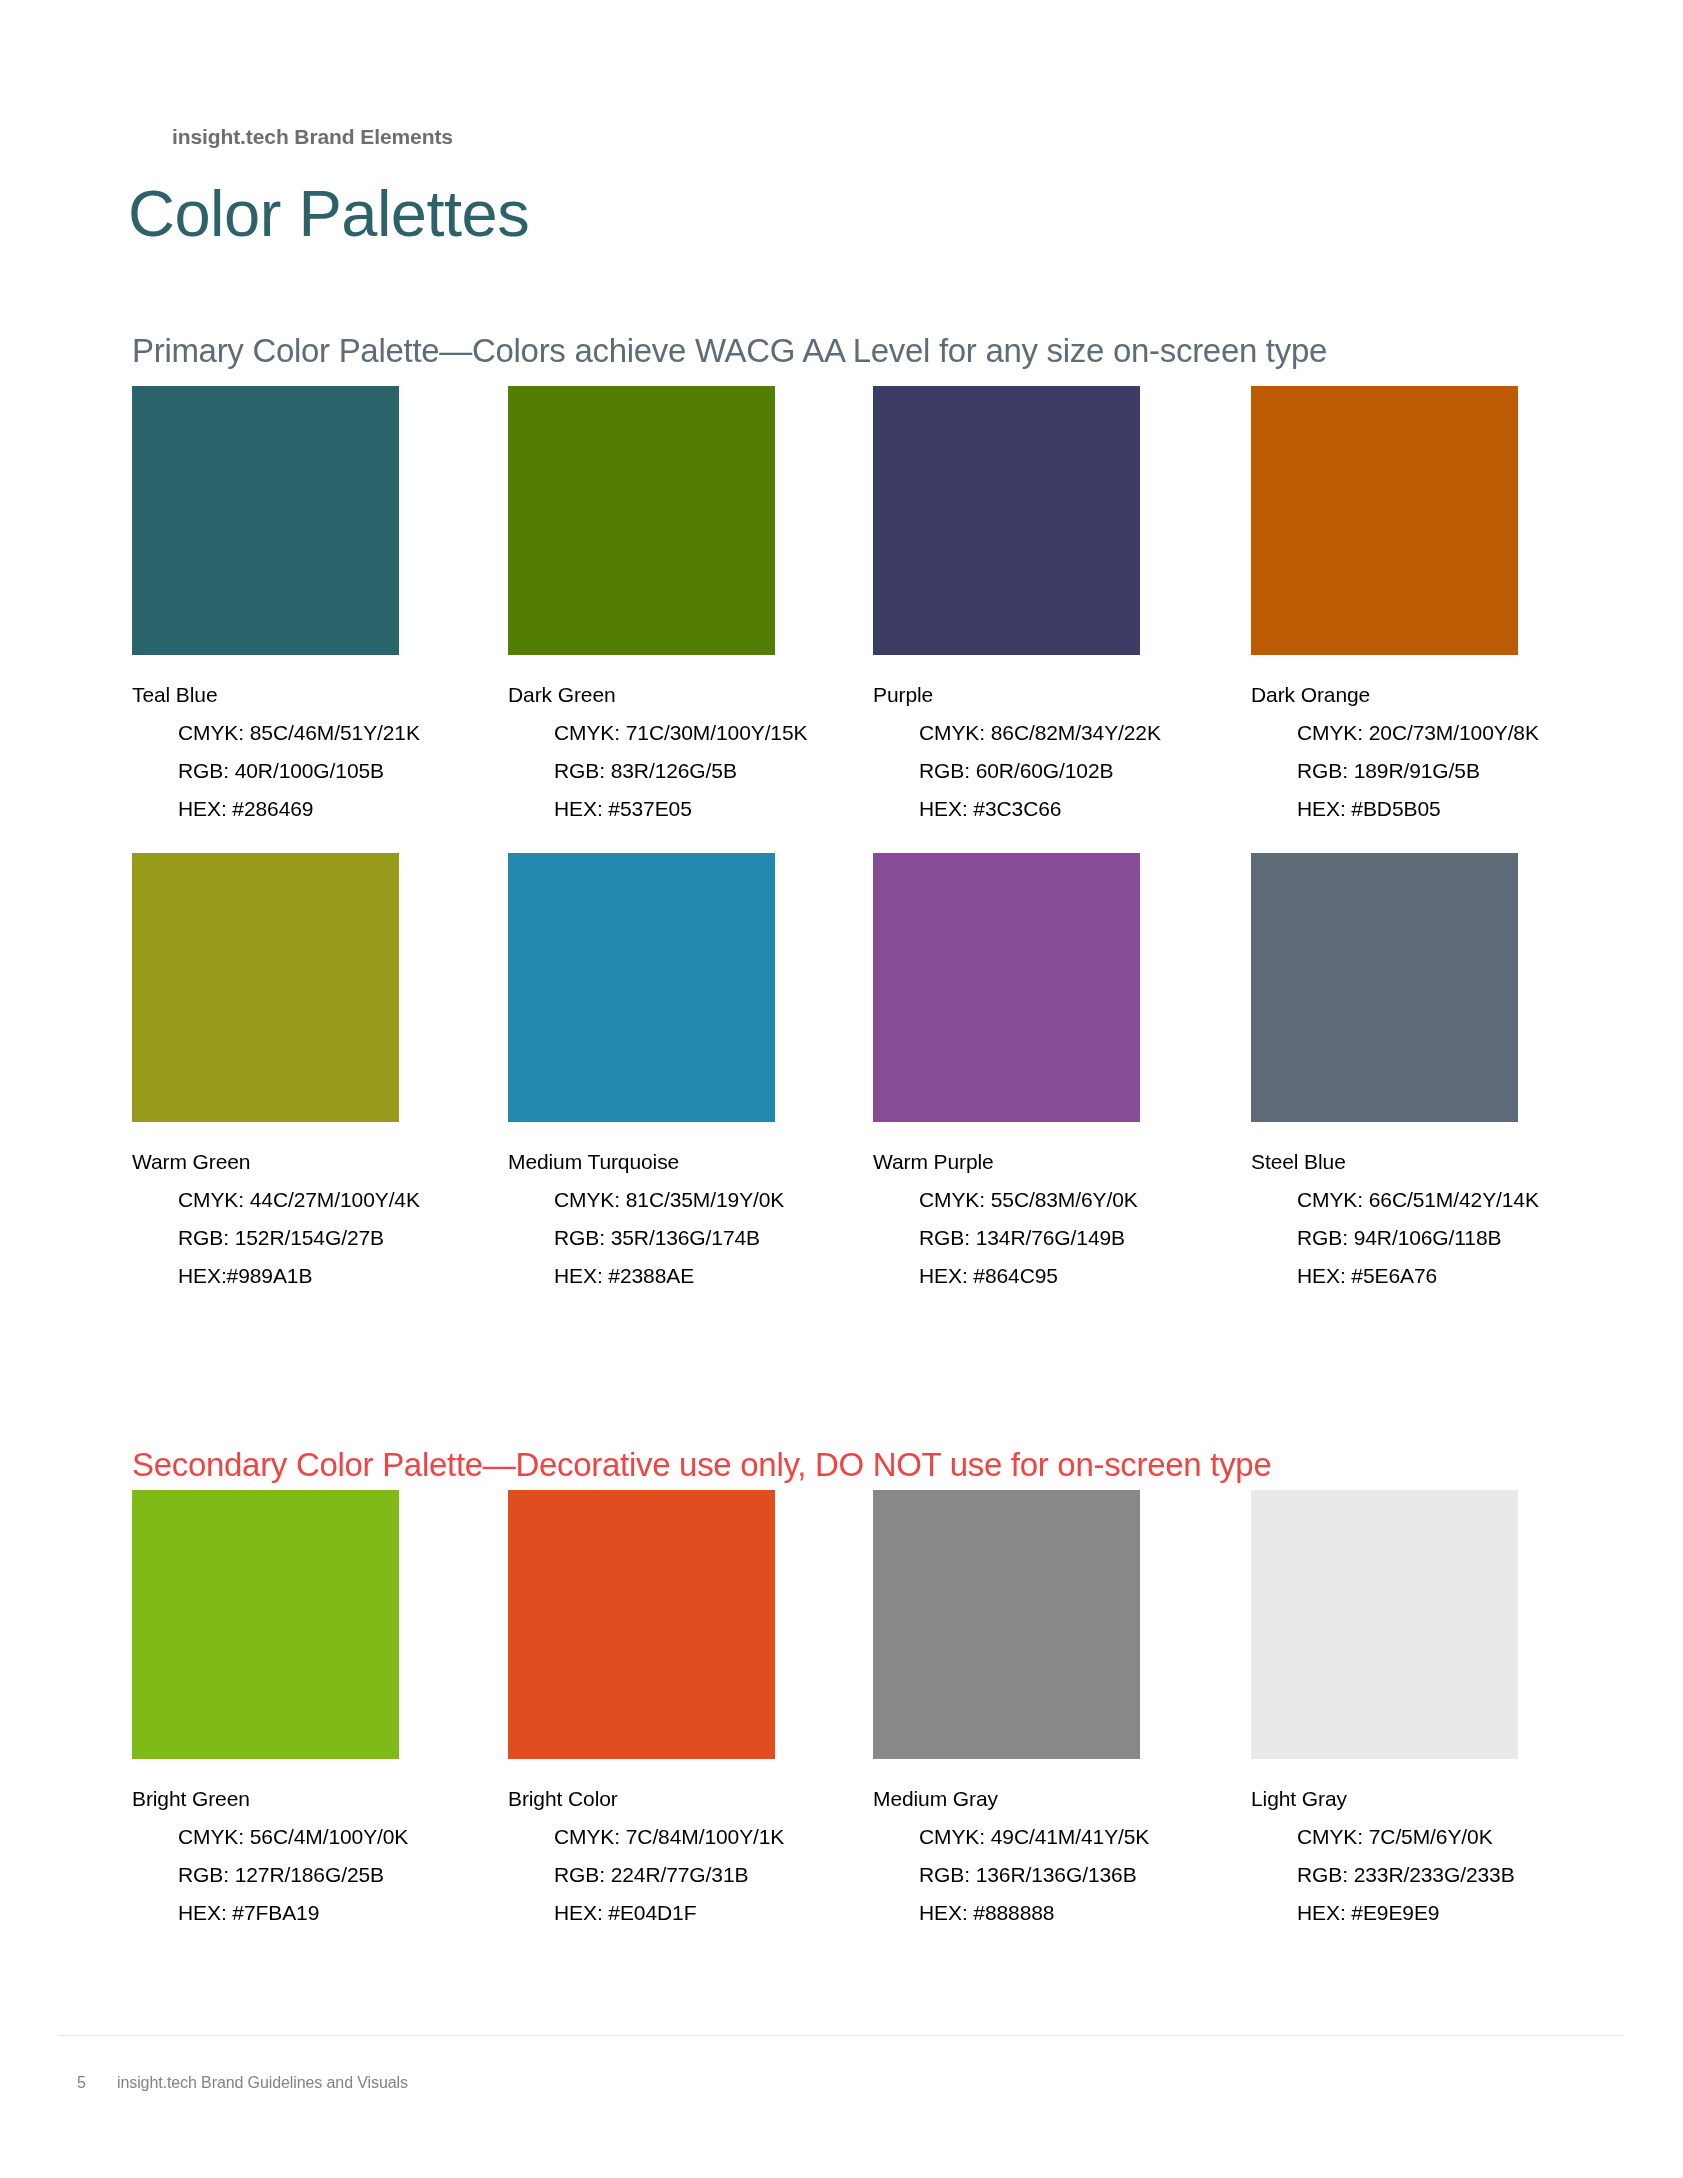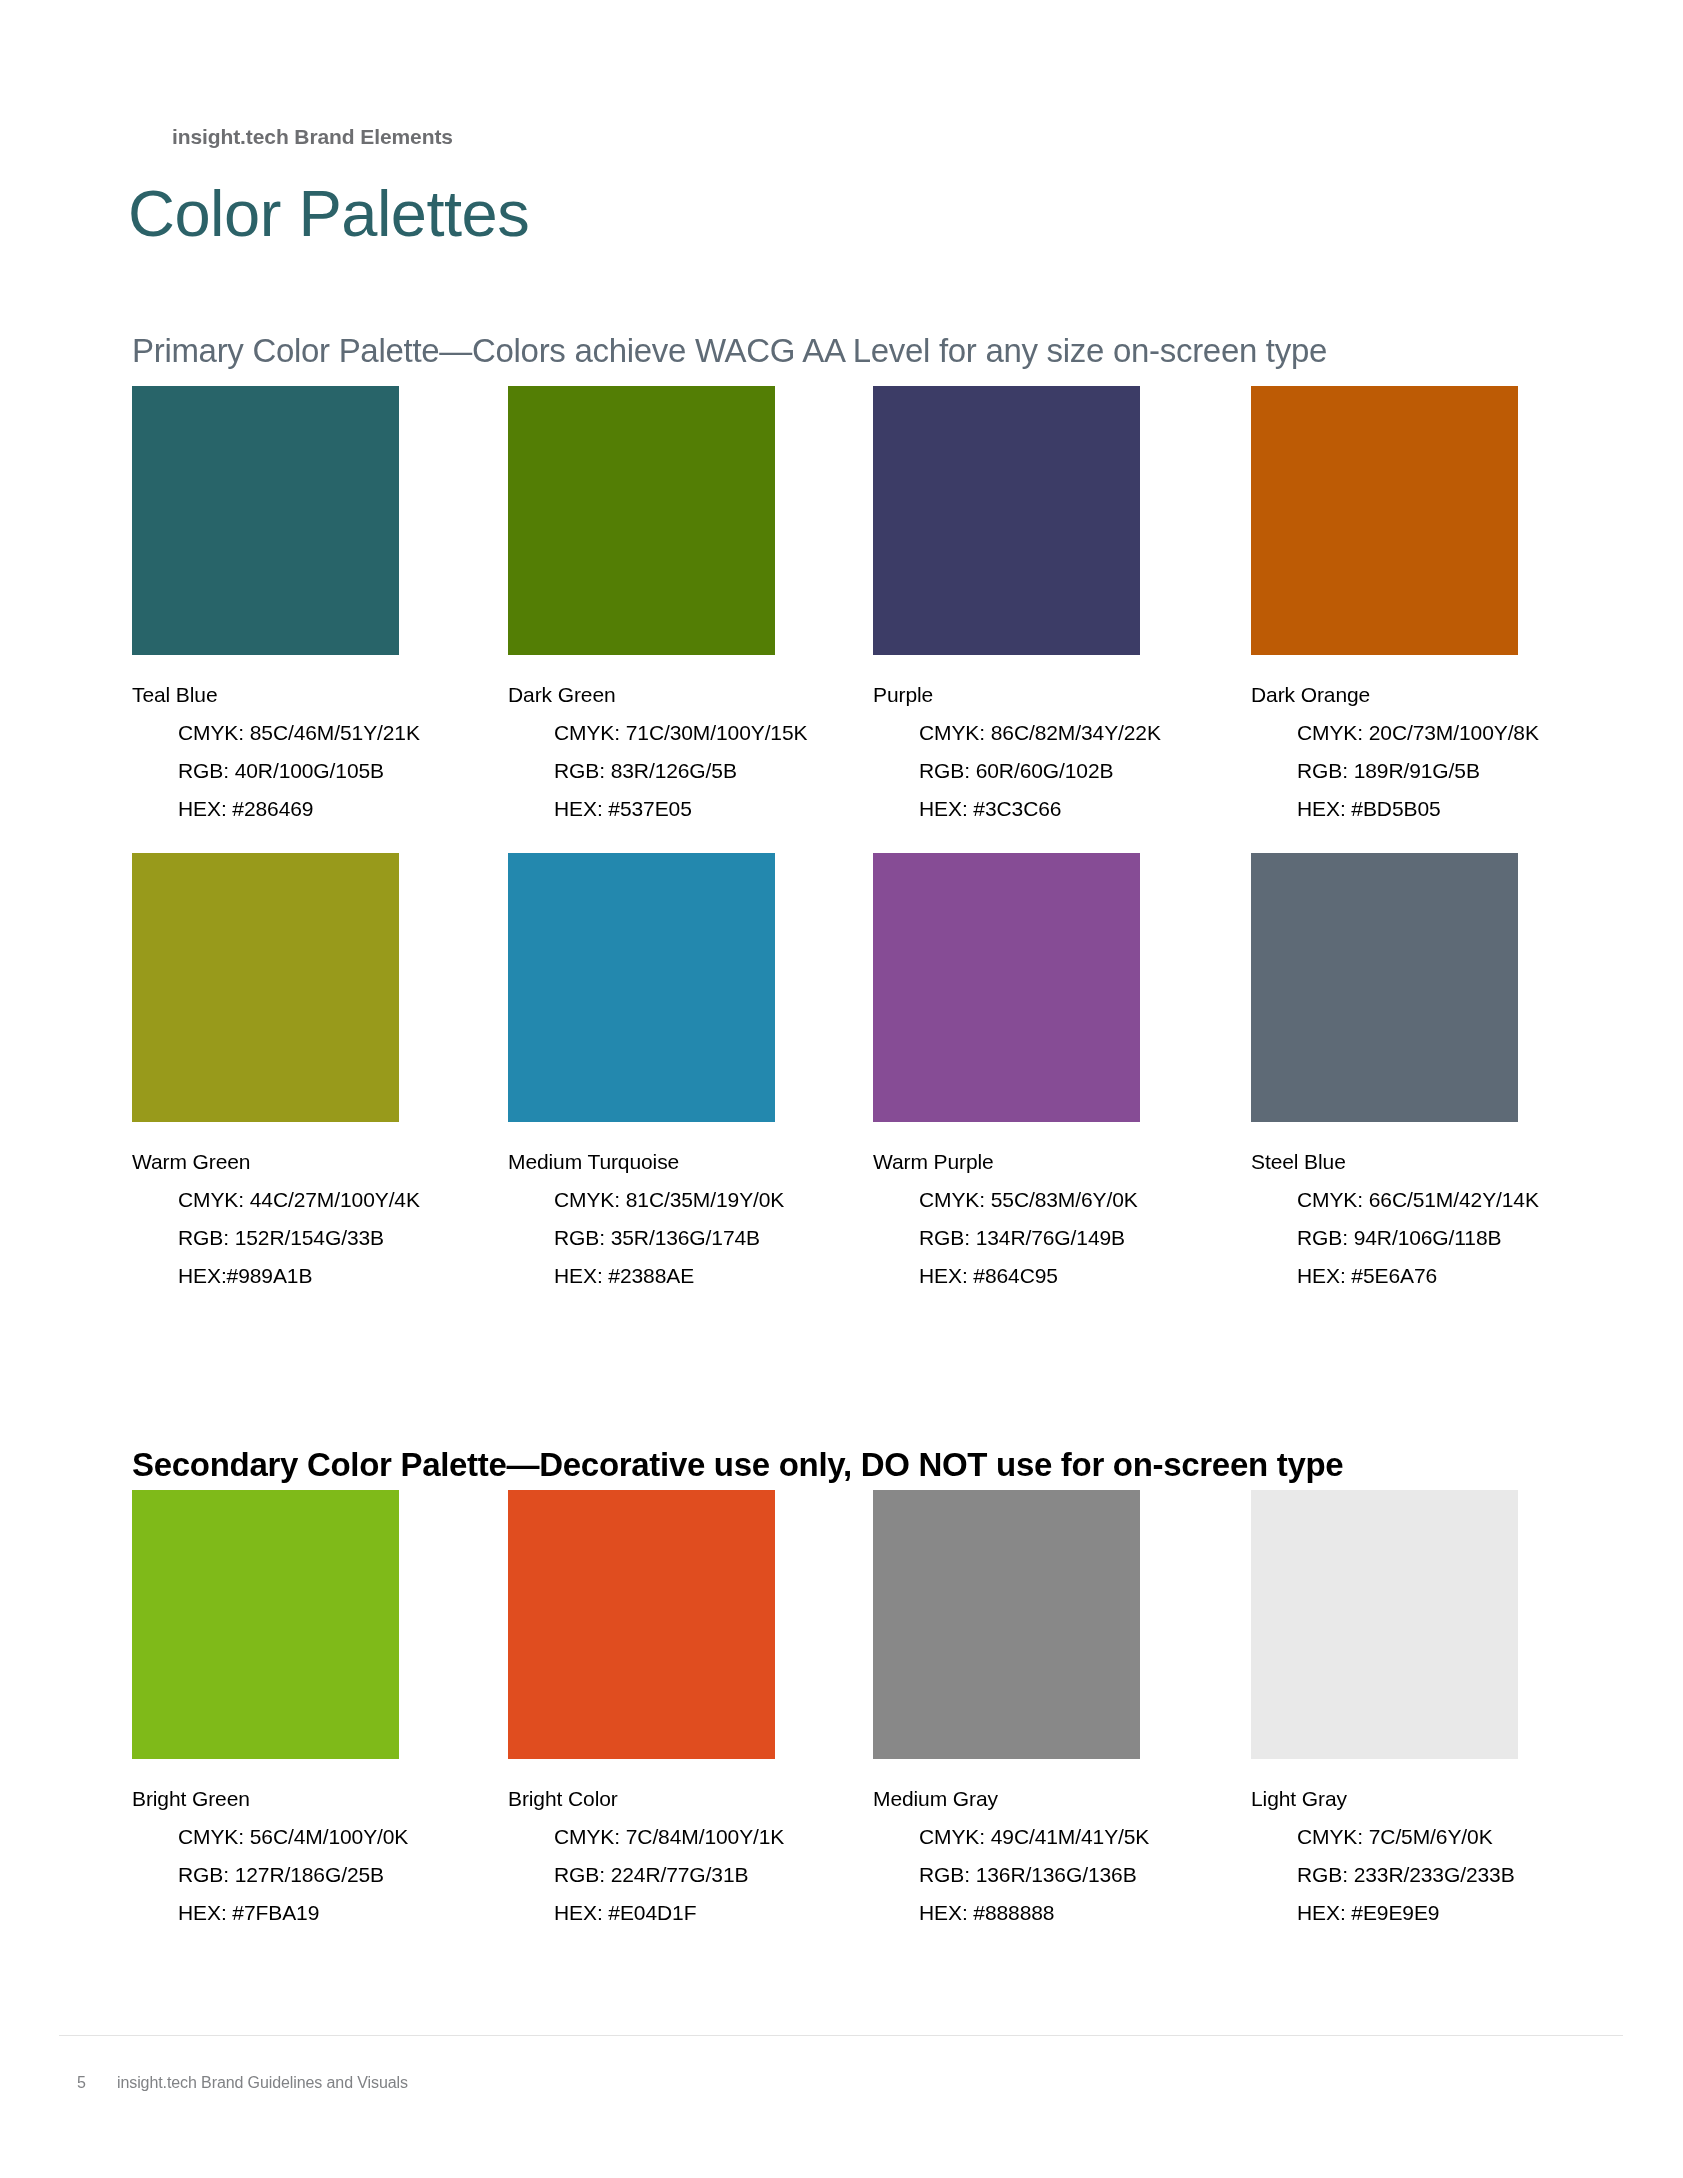--- a/index.html
+++ b/index.html
@@ -178,21 +178,21 @@
         <div class="swatch-line">RGB: 189R/91G/5B</div>
         <div class="swatch-line">HEX: #BD5B05</div>
       </div>
     </div>
 
     <div class="swatch-row row-primary-2">
       <div class="swatch-cell c0">
         <div class="swatch-chip" style="background-color: rgb(152, 154, 27);"></div>
         <div class="swatch-name">Warm Green</div>
         <div class="swatch-line">CMYK: 44C/27M/100Y/4K</div>
-        <div class="swatch-line">RGB: 152R/154G/33B</div>
+        <div class="swatch-line">RGB: 152R/154G/27B</div>
         <div class="swatch-line">HEX:#989A1B</div>
       </div>
       <div class="swatch-cell c1">
         <div class="swatch-chip" style="background-color: rgb(35, 136, 174);"></div>
         <div class="swatch-name">Medium Turquoise</div>
         <div class="swatch-line">CMYK: 81C/35M/19Y/0K</div>
         <div class="swatch-line">RGB: 35R/136G/174B</div>
         <div class="swatch-line">HEX: #2388AE</div>
       </div>
       <div class="swatch-cell c2">
@@ -204,21 +204,21 @@
       </div>
       <div class="swatch-cell c3">
         <div class="swatch-chip" style="background-color: rgb(94, 106, 118);"></div>
         <div class="swatch-name">Steel Blue</div>
         <div class="swatch-line">CMYK: 66C/51M/42Y/14K</div>
         <div class="swatch-line">RGB: 94R/106G/118B</div>
         <div class="swatch-line">HEX: #5E6A76</div>
       </div>
     </div>
 
-    <h2 class="section-heading secondary" style="color: #000000; font-weight: bold;">Secondary Color Palette—Decorative use only, DO NOT use for on-screen type</h2>
+    <h2 class="section-heading secondary" style="color: #ef4444;">Secondary Color Palette—Decorative use only, DO NOT use for on-screen type</h2>
 
     <div class="swatch-row row-secondary-1">
       <div class="swatch-cell c0">
         <div class="swatch-chip" style="background-color: rgb(127, 186, 25);"></div>
         <div class="swatch-name">Bright Green</div>
         <div class="swatch-line">CMYK: 56C/4M/100Y/0K</div>
         <div class="swatch-line">RGB: 127R/186G/25B</div>
         <div class="swatch-line">HEX: #7FBA19</div>
       </div>
       <div class="swatch-cell c1">

